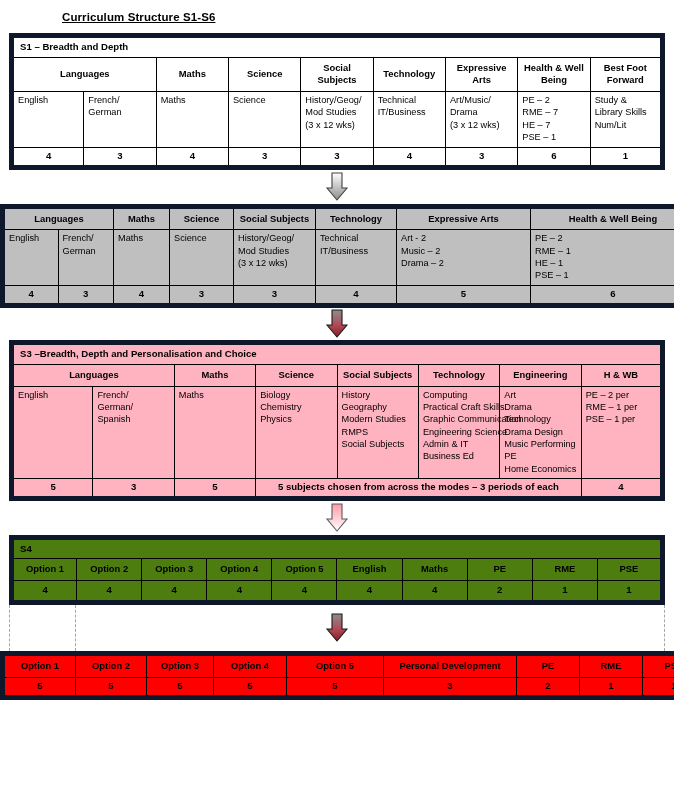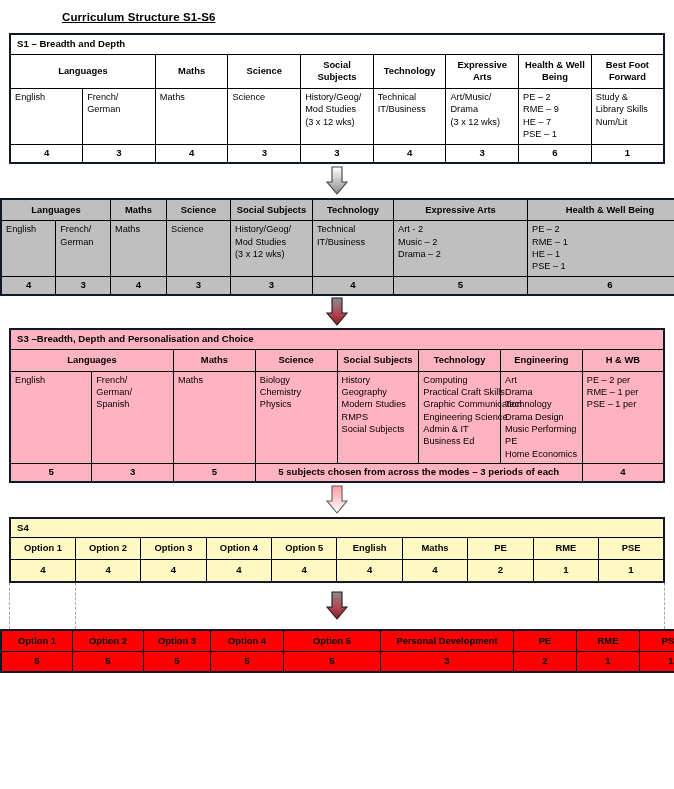--- a/index.html
+++ b/index.html
@@ -23,21 +23,21 @@
     margin: 11px 0 0 62px;
     letter-spacing: 0.1px;
   }
 
   
   .stage {
     margin: 0 auto;
     width: 656px;
     border-collapse: collapse;
     table-layout: fixed;
-    border: 2px solid #0f172a;
+    border: 5px solid #0f172a;
   }
   .stage td {
     border: 1px solid #000000;
     padding: 2px 4px;
     font-size: 9.2px;
     vertical-align: top;
     line-height: 1.34;
   }
   .stage .banner {
     font-weight: bold;
@@ -69,21 +69,21 @@
     text-align: center;
     vertical-align: middle;
     font-size: 9.6px;
     padding: 2px;
   }
 
   
   .s1 td { background: #ffffff; }
   .s2 td { background: #bfbfbf; }
   .s3 td { background: #ffb3c0; }
-  .s4 td { background: #fef9c3; }
+  .s4 td { background: #4d7c0f; }
   .s56 td { background: #fe0000; }
 
   
   .block { margin-top: 0; }
 
   
   .arrow-wrap {
     display: flex;
     justify-content: center;
     align-items: center;
@@ -157,21 +157,21 @@
             <div class="nowrap">Technical</div>
             <div class="nowrap">IT/Business</div>
           </td>
         <td class="body">
             <div class="nowrap">Art/Music/</div>
             <div class="nowrap">Drama</div>
             <div class="nowrap">(3 x 12 wks)</div>
           </td>
         <td class="body">
             <div class="nowrap">PE – 2</div>
-            <div class="nowrap">RME – 9</div>
+            <div class="nowrap">RME – 7</div>
             <div class="nowrap">HE – 7</div>
             <div class="nowrap">PSE – 1</div>
           </td>
         <td class="body">
             <div class="nowrap">Study &amp;</div>
             <div class="nowrap">Library Skills</div>
             <div class="nowrap">Num/Lit</div>
           </td>
       </tr>
       <tr>

